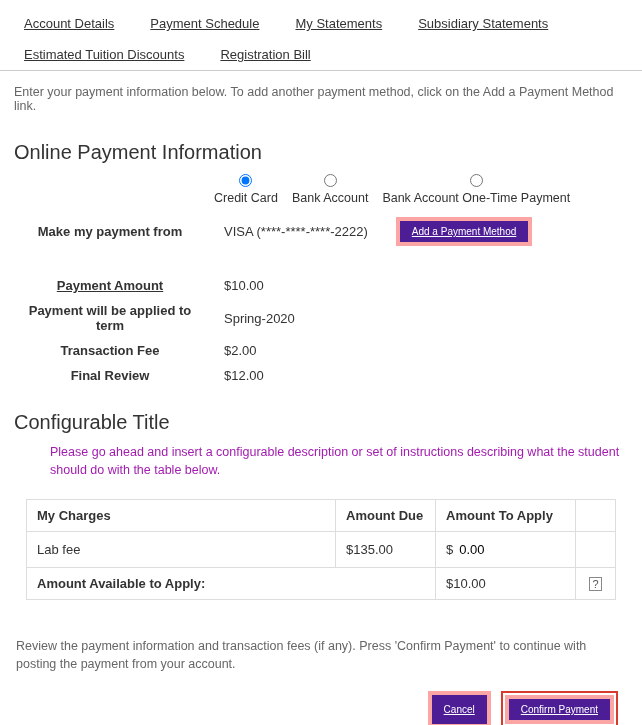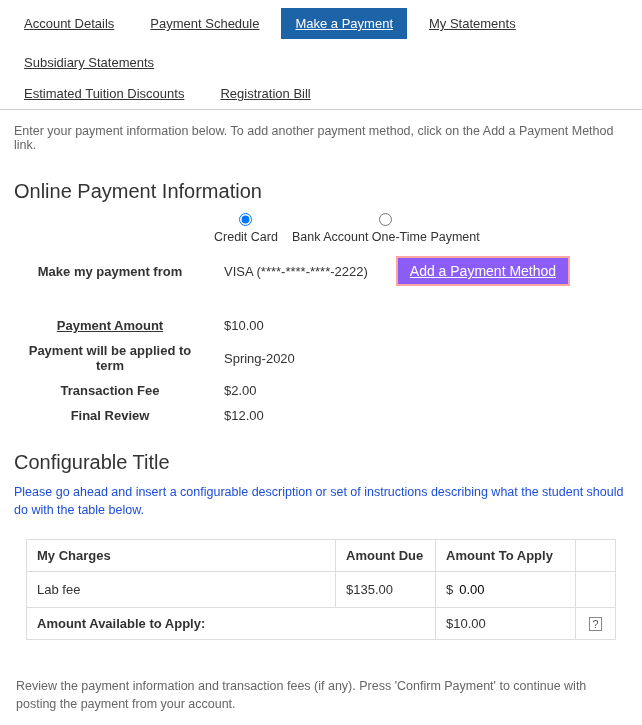--- a/index.html
+++ b/index.html
@@ -38,30 +38,30 @@
       width: 210px;
       text-align: center;
       padding-right: 18px;
       color: #333;
       font-size: 13px;
     }
     .form-label.bold { font-weight: 600; }
     .form-label.uline { text-decoration: underline; }
     .form-val { color: #333; font-size: 13px; display: flex; align-items: center; gap: 28px;}
     .btn {
-      background: #8b5cf6;
+      background: #4c1d95;
       color: #fff;
-      border: 2px solid #fca5a5;
+      border: 4px solid #fca5a5;
       padding: 5px 12px;
-      font-size: 14px;
+      font-size: 10px;
       cursor: pointer;
       text-decoration: underline;
     }
     .config-section { margin-top: 28px; }
-    .config-desc { color: #1d4ed8; font-size: 12.5px; margin-top: 4px; margin-bottom: 20px; line-height: 1.4;}
+    .config-desc { color: #a21caf; font-size: 12.5px; margin-top: 4px; margin-bottom: 20px; line-height: 1.4; margin-left: 36px;}
     table.charges {
       width: 590px;
       margin: 16px auto;
       border-collapse: collapse;
       border: 1px solid #ddd;
       font-size: 13px;
     }
     table.charges th, table.charges td {
       border: 1px solid #ddd;
       padding: 8px 10px;
@@ -90,39 +90,42 @@
     .help-icon { font-size: 11px; border:1px solid #888; padding:0 2px; color:#555; cursor:pointer;}
     .spacer-lg { height: 22px; }
   </style>
 </head>
 <body>
 
 <div class="tabs">
   <div class="tab-row">
     <span class="tab">Account Details</span>
     <span class="tab">Payment Schedule</span>
-    <span class="tab active">Make a Payment</span>
     <span class="tab">My Statements</span>
     <span class="tab">Subsidiary Statements</span>
   </div>
   <div class="tab-row">
     <span class="tab">Estimated Tuition Discounts</span>
     <span class="tab">Registration Bill</span>
   </div>
 </div>
 
 <div class="content">
   <div class="intro">Enter your payment information below. To add another payment method, click on the Add a Payment Method link.</div>
 
   <h2 class="section">Online Payment Information</h2>
 
   <div class="radio-row">
     <label class="radio-opt">
       <input type="radio" name="ptype" checked="" style="">
       <span>Credit Card</span>
+    </label>
+    <label class="radio-opt">
+      <input type="radio" name="ptype" style="">
+      <span>Bank Account</span>
     </label>
     <label class="radio-opt">
       <input type="radio" name="ptype" style="">
       <span>Bank Account One-Time Payment</span>
     </label>
   </div>
 
   <div class="form-row">
     <div class="form-label bold">Make my payment from</div>
     <div class="form-val">

